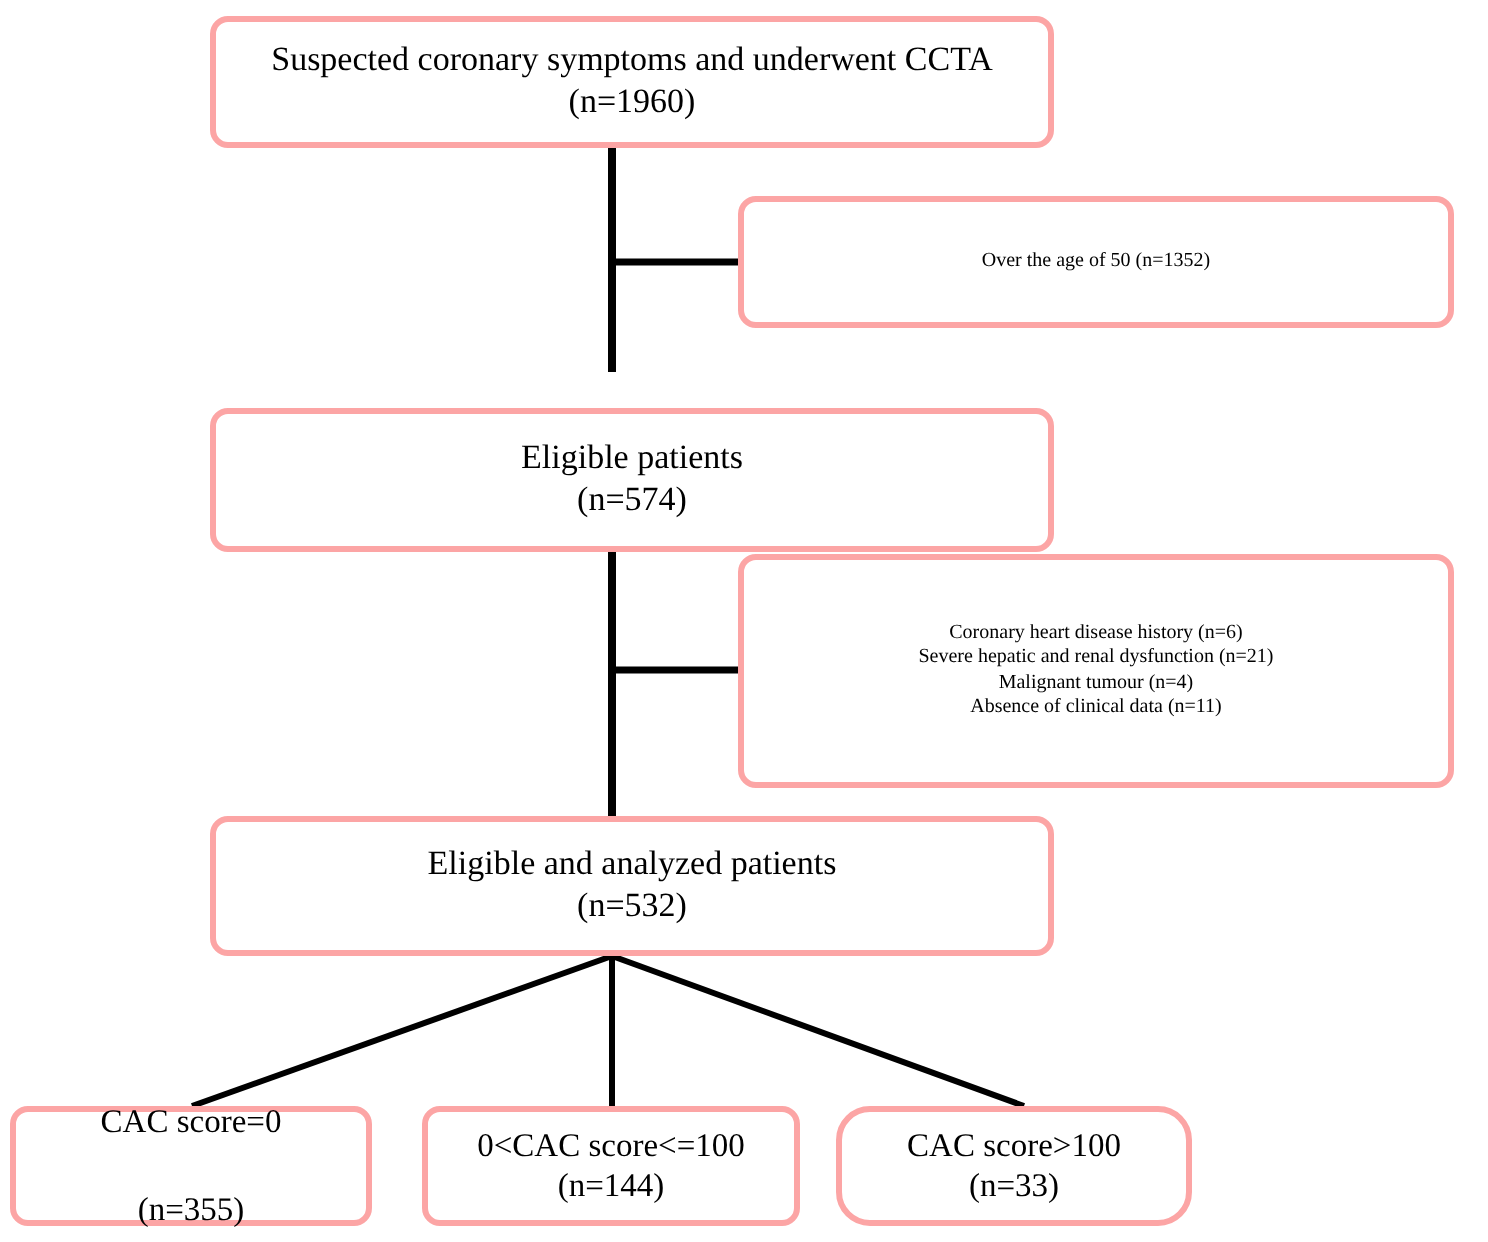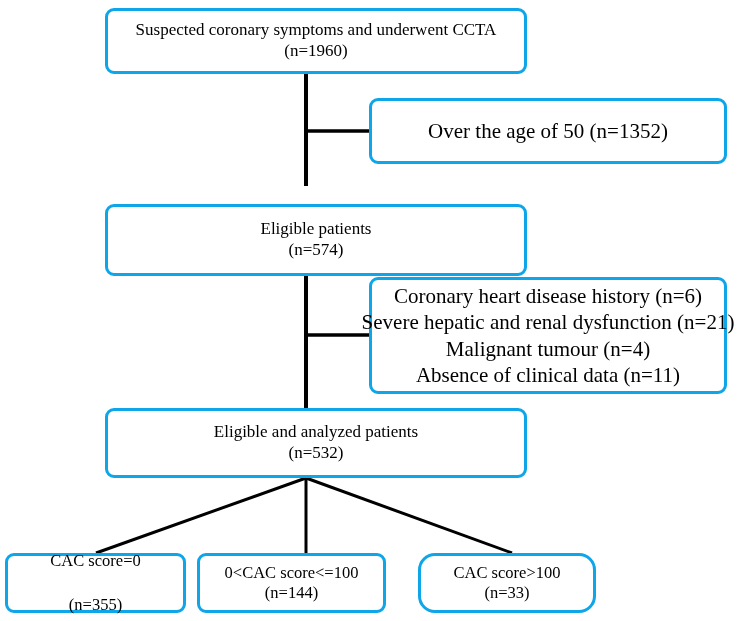--- a/index.html
+++ b/index.html
@@ -22,52 +22,52 @@
     position: absolute;
     left: 0;
     top: 0;
     width: 744px;
     height: 621px;
     pointer-events: none;
   }
   .node {
     position: absolute;
     box-sizing: border-box;
-    border: 3px solid #0ea5e9;
+    border: 3px solid #fca5a5;
     border-radius: 9px;
     background: #ffffff;
     display: flex;
     flex-direction: column;
     align-items: center;
     justify-content: center;
     text-align: center;
     line-height: 1.22;
     font-size: 17px;
     padding: 2px 6px;
   }
   .node .line {
     display: block;
     white-space: nowrap;
   }
   
   .node.exclusion {
-    font-size: 21px;
+    font-size: 10px;
     line-height: 1.25;
   }
   .node.terminal {
     font-size: 16.5px;
   }
   
   #node-screened   { left:105px; top:8px;   width:422px; height:66px; }
   #node-excluded-age { left:369px; top:98px; width:358px; height:66px; }
   #node-eligible   { left:105px; top:204px; width:422px; height:72px; }
   #node-excluded-clinical { left:369px; top:277px; width:358px; height:117px; }
   #node-analyzed   { left:105px; top:408px; width:422px; height:70px; }
   #node-cac-zero   { left:5px;   top:553px; width:181px; height:60px;gap:24px; }
-  #node-cac-low    { left:197px; top:553px; width:189px; height:60px; }
+  #node-cac-low    { left:211px; top:553px; width:189px; height:60px; }
   #node-cac-high   { left:418px; top:553px; width:178px; height:60px;border-radius:17px; }
 </style>
 </head>
 <body>
 
 <div id="flowchart">
 
   <svg class="connectors" viewBox="0 0 744 621" width="744" height="621" xmlns="http://www.w3.org/2000/svg">
     <g stroke="#000000" fill="none" stroke-width="4" stroke-linecap="butt">
 

